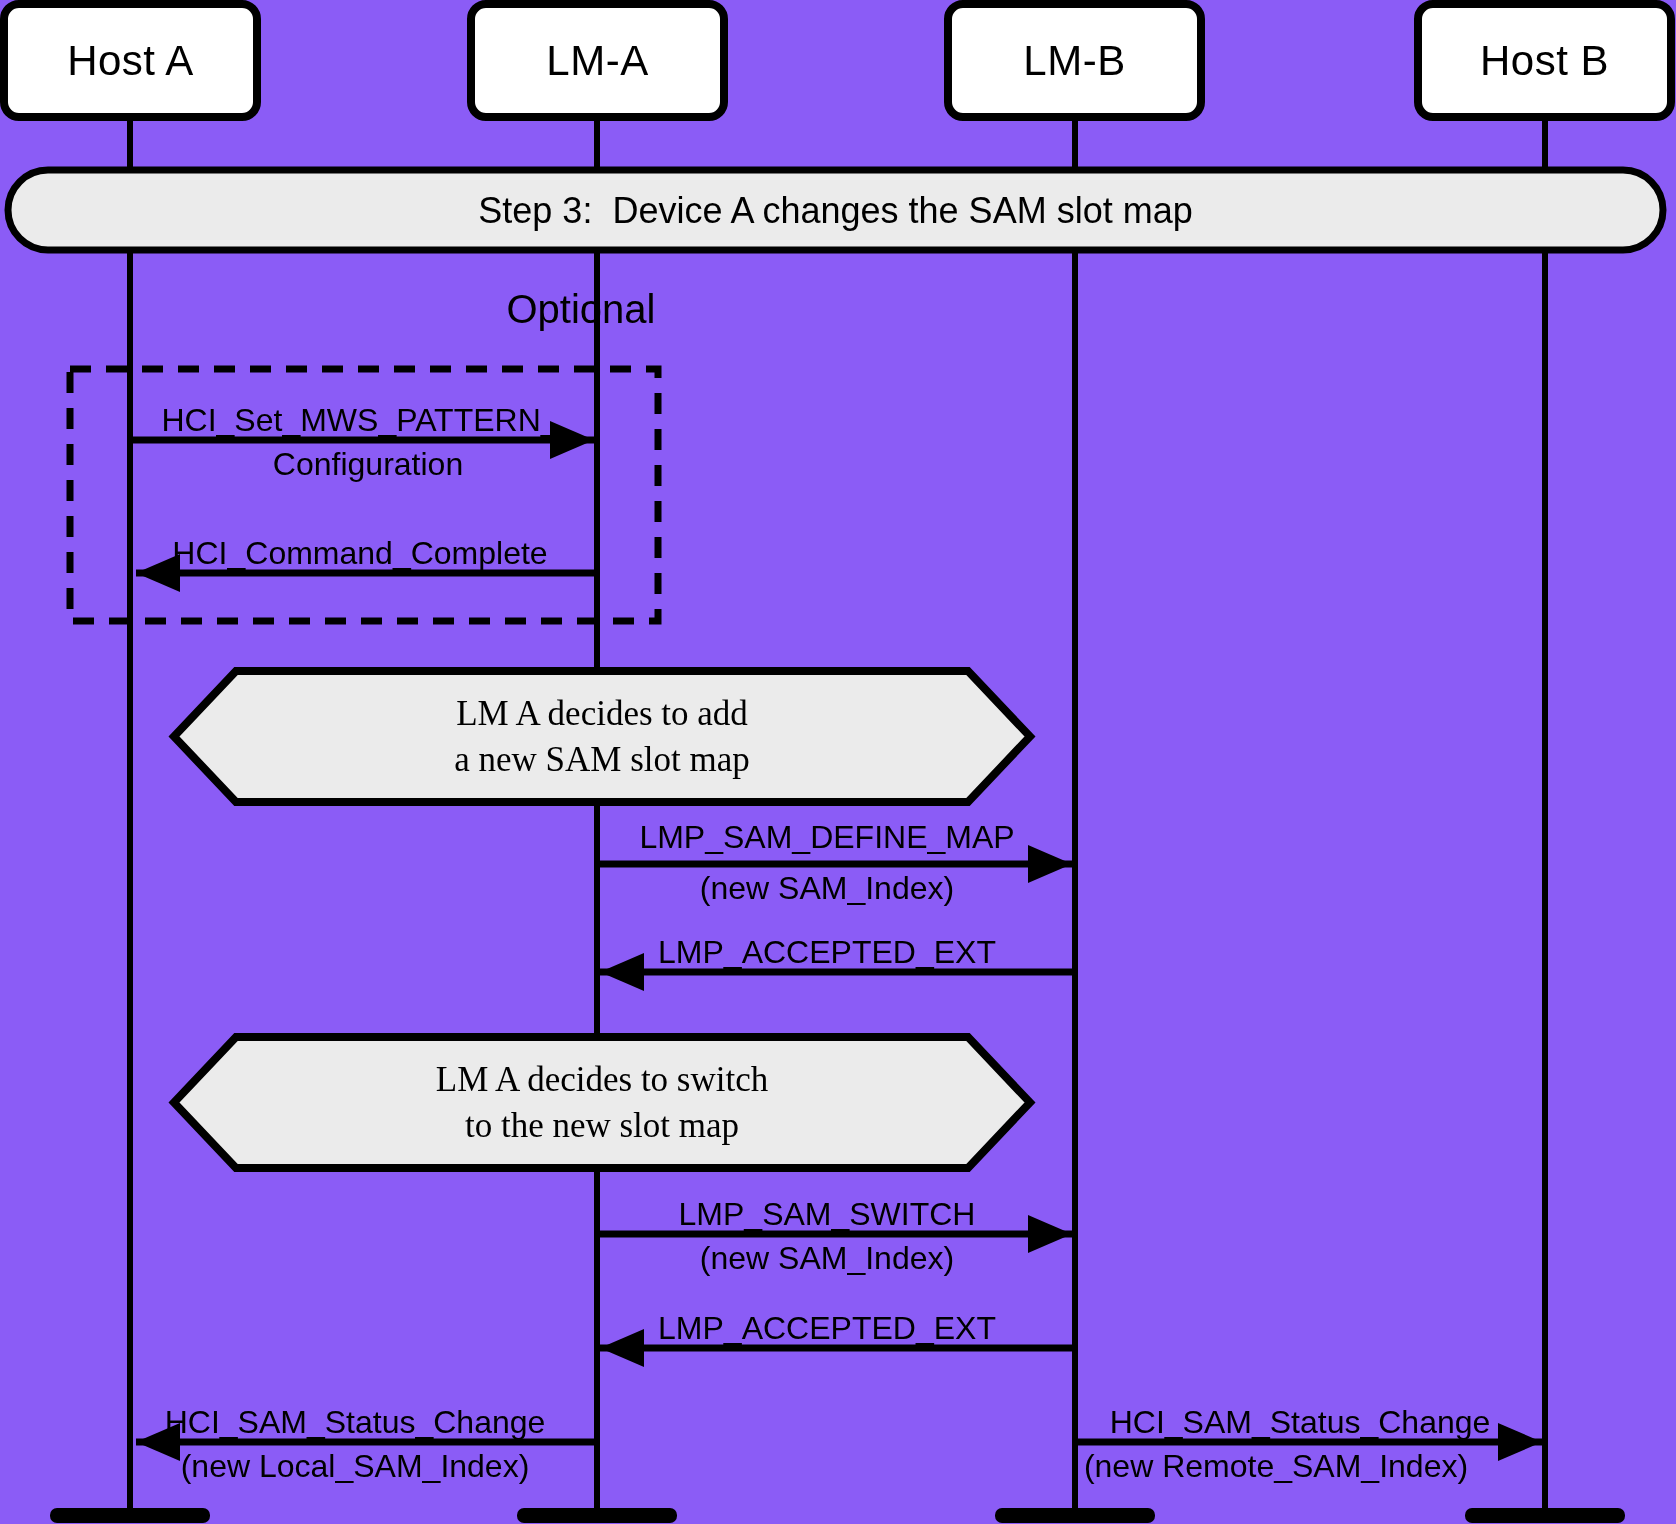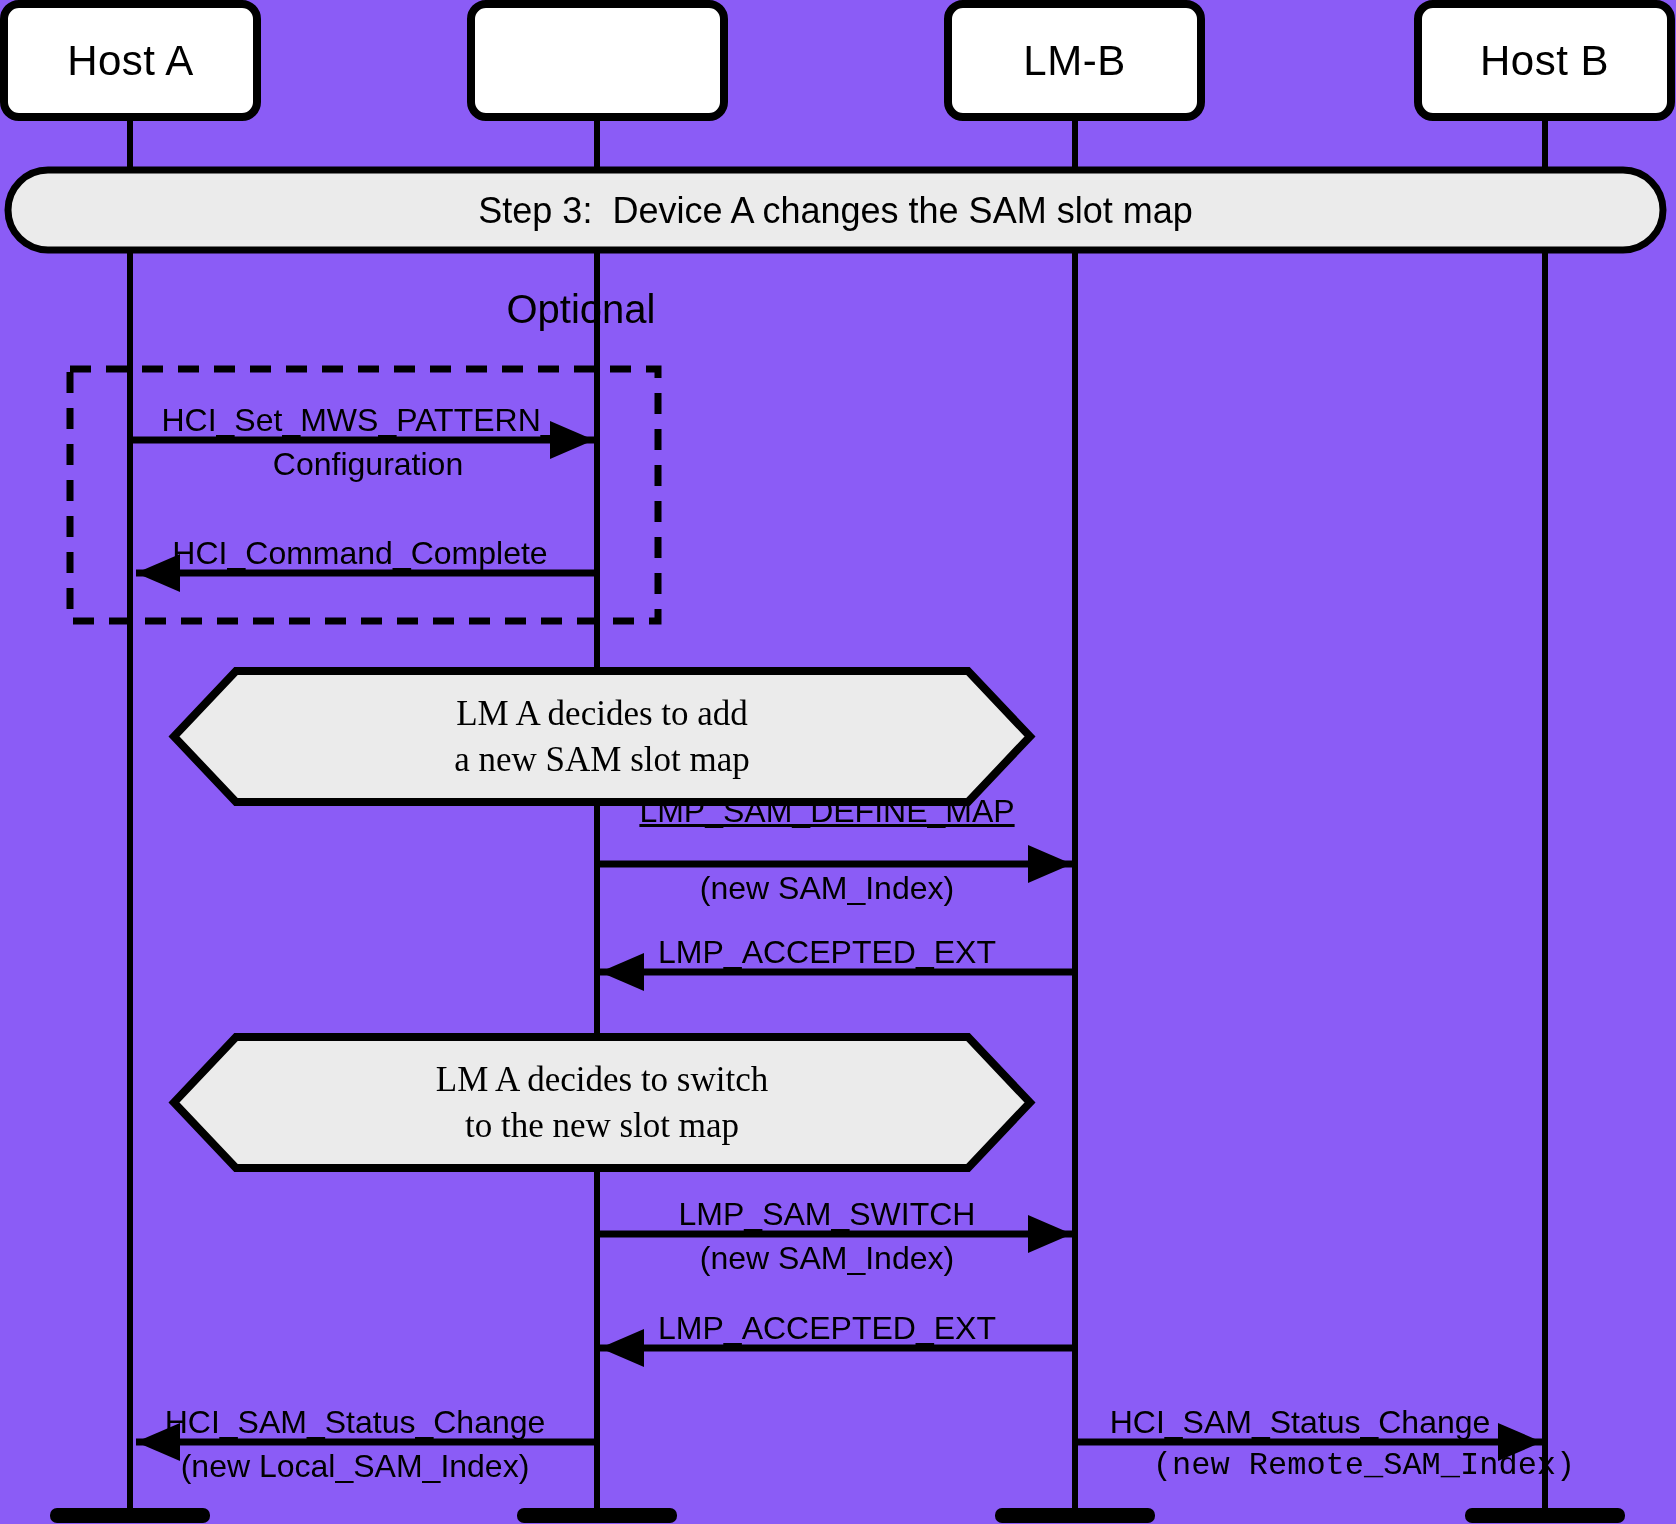--- a/index.html
+++ b/index.html
@@ -66,20 +66,21 @@
     <rect x="948" y="4" width="253" height="113" rx="15" fill="#fff" stroke="#000" stroke-width="8"></rect>
     <rect x="1418" y="4" width="253" height="113" rx="15" fill="#fff" stroke="#000" stroke-width="8"></rect>
 
     <rect x="50" y="1508" width="160" height="15" rx="7" fill="#000"></rect>
     <rect x="517" y="1508" width="160" height="15" rx="7" fill="#000"></rect>
     <rect x="995" y="1508" width="160" height="15" rx="7" fill="#000"></rect>
     <rect x="1465" y="1508" width="160" height="15" rx="7" fill="#000"></rect>
   </svg>
 
   <div class="txt participant-label" style="left:4px;top:4px;width:253px;height:113px;">Host A</div>
+  <div class="txt participant-label" style="left:471px;top:4px;width:253px;height:113px;">LM-A</div>
   <div class="txt participant-label" style="left:948px;top:4px;width:253px;height:113px;">LM-B</div>
   <div class="txt participant-label" style="left:1418px;top:4px;width:253px;height:113px;">Host B</div>
 
   <div class="txt banner-label" style="left:8px;top:172px;width:1655px;height:78px;">Step 3:  Device A changes the SAM slot map</div>
 
   <div class="txt optional-label" style="left:416px;top:286px;width:330px;height:46px;">Optional</div>
 
   <div class="txt note-label" style="left:174px;top:671px;width:856px;height:131px;">
     <div>LM A decides to add</div>
     <div>a new SAM slot map</div>
@@ -87,29 +88,29 @@
   <div class="txt note-label" style="left:174px;top:1037px;width:856px;height:131px;">
     <div>LM A decides to switch</div>
     <div>to the new slot map</div>
   </div>
 
   <div class="txt msg-line" style="left:140px;top:403px;width:440px;">HCI_Set_MWS_PATTERN_</div>
   <div class="txt msg-line" style="left:148px;top:447px;width:440px;">Configuration</div>
 
   <div class="txt msg-line" style="left:140px;top:536px;width:440px;">HCI_Command_Complete</div>
 
-  <div class="txt msg-line" style="left:607px;top:794px;width:440px;text-decoration:underline;">LMP_SAM_DEFINE_MAP</div>
+  <div class="txt msg-line" style="left:607px;top:820px;width:440px;">LMP_SAM_DEFINE_MAP</div>
   <div class="txt msg-line" style="left:607px;top:871px;width:440px;">(new SAM_Index)</div>
 
   <div class="txt msg-line" style="left:607px;top:935px;width:440px;">LMP_ACCEPTED_EXT</div>
 
   <div class="txt msg-line" style="left:607px;top:1197px;width:440px;">LMP_SAM_SWITCH</div>
   <div class="txt msg-line" style="left:607px;top:1241px;width:440px;">(new SAM_Index)</div>
 
   <div class="txt msg-line" style="left:607px;top:1311px;width:440px;">LMP_ACCEPTED_EXT</div>
 
   <div class="txt msg-line" style="left:135px;top:1405px;width:440px;">HCI_SAM_Status_Change</div>
   <div class="txt msg-line" style="left:135px;top:1449px;width:440px;">(new Local_SAM_Index)</div>
 
   <div class="txt msg-line" style="left:1080px;top:1405px;width:440px;">HCI_SAM_Status_Change</div>
-  <div class="txt msg-line" style="left:1144px;top:1449px;width:440px;font-family:Liberation Mono, monospace;">(new Remote_SAM_Index)</div>
+  <div class="txt msg-line" style="left:1056px;top:1449px;width:440px;">(new Remote_SAM_Index)</div>
 
 </div>
 
 </body></html>

